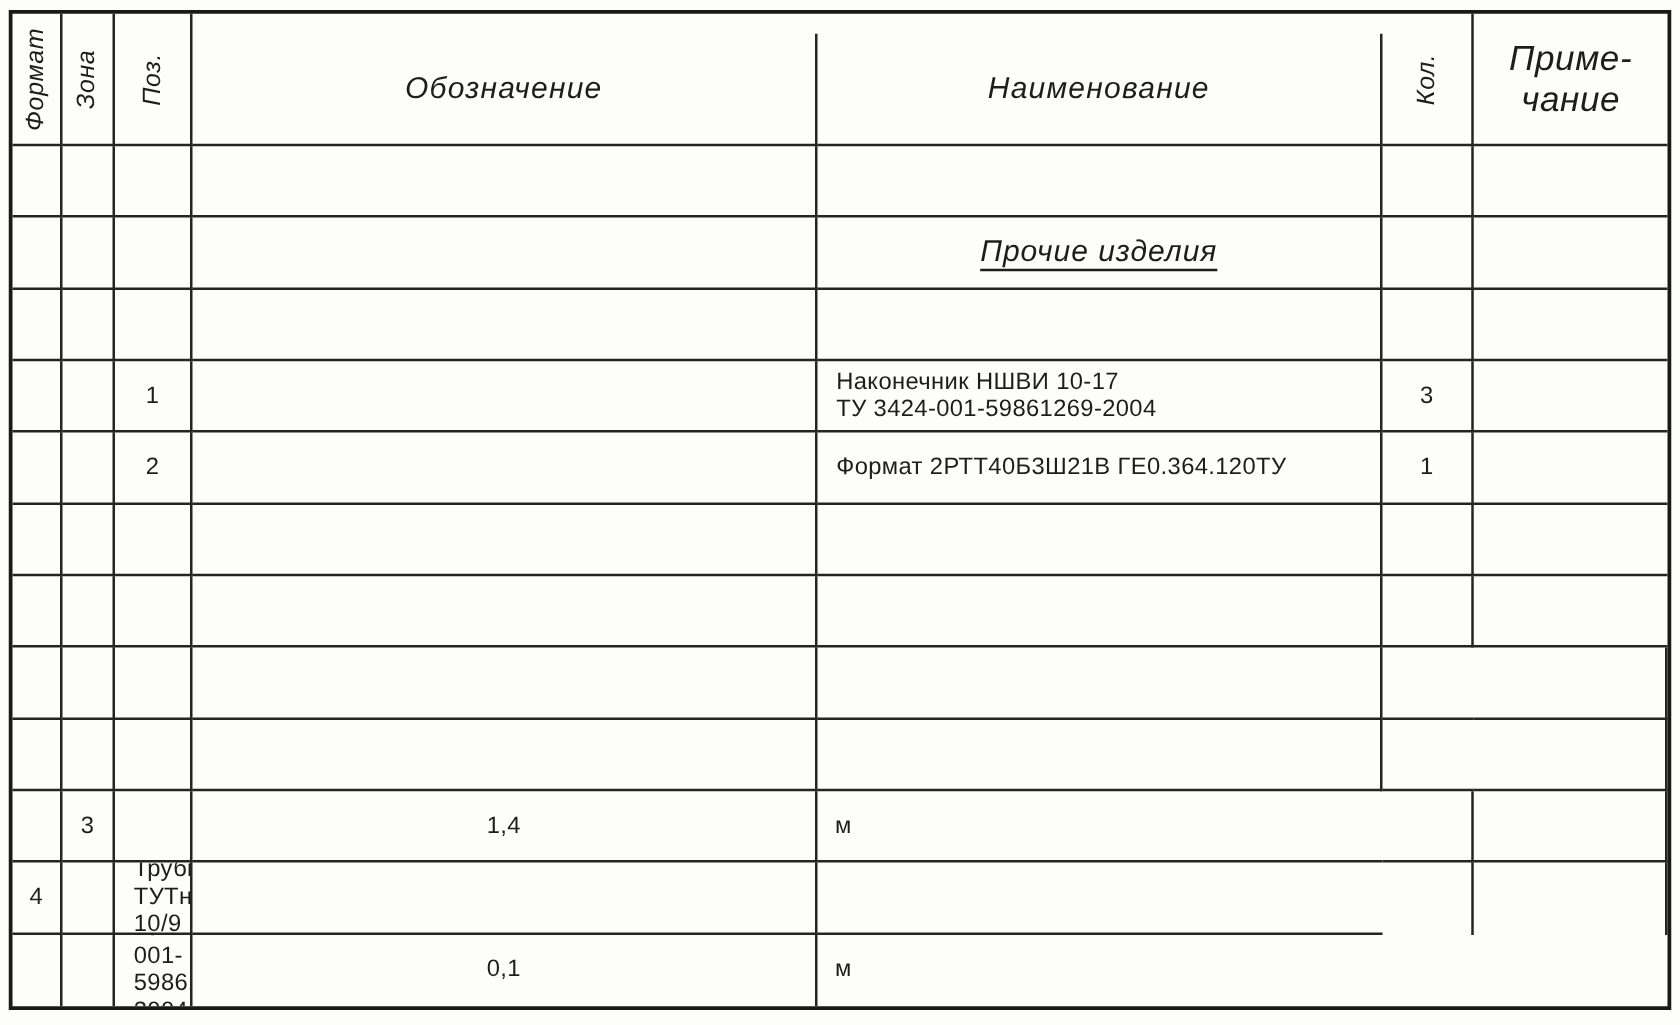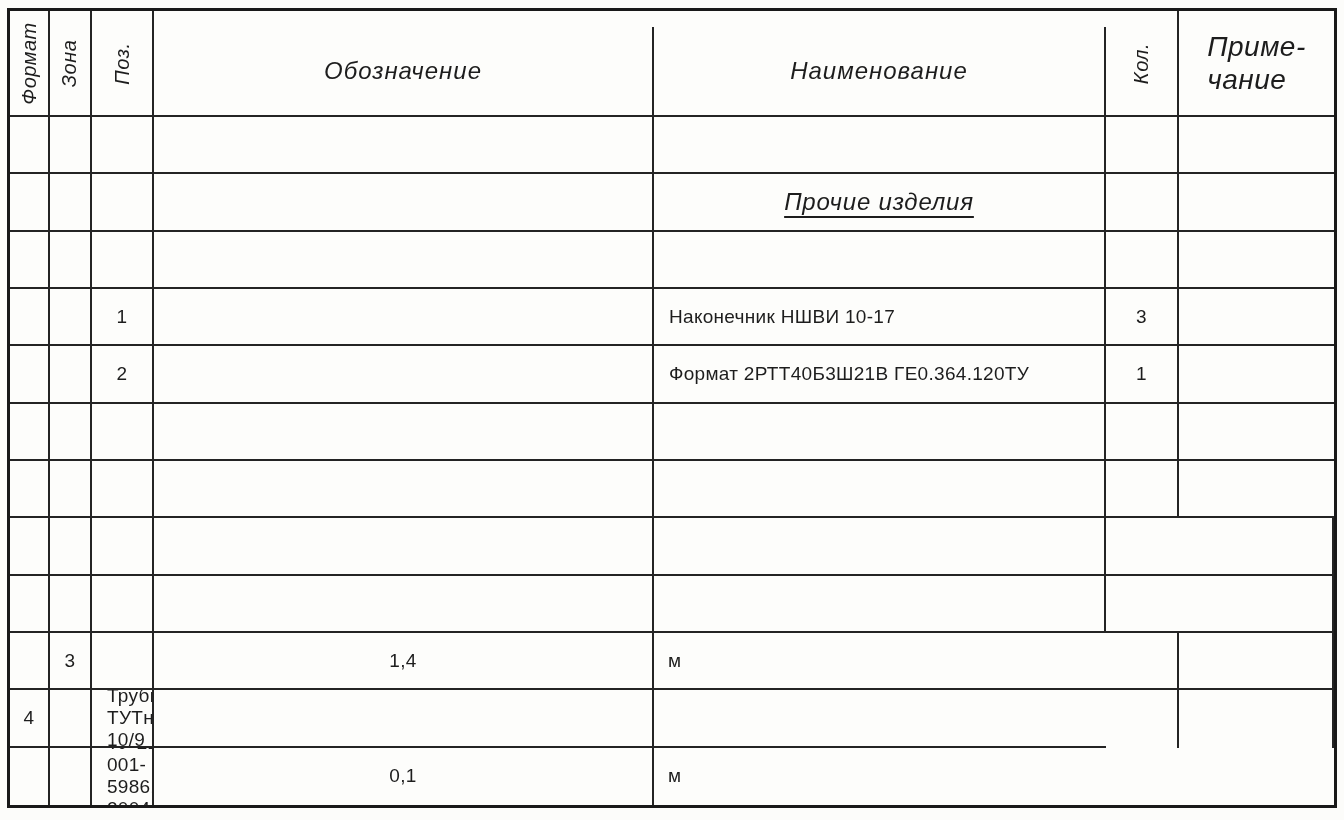--- a/index.html
+++ b/index.html
@@ -41,21 +41,21 @@
   .hc.big { font-size: 24px; letter-spacing: 1px; margin-top: 16px; }
   .vert span {
     transform: rotate(-90deg);
     white-space: nowrap;
     font-style: italic;
     font-size: 20px;
     letter-spacing: 0.5px;
   }
   .note-h {
     white-space: pre-line;
-    text-align: left;
+    text-align: center;
     font-size: 28px;
     line-height: 33px;
     letter-spacing: 0.5px;
   }
 
   
   .pos, .qty { font-size: 19px; letter-spacing: 0.3px; }
   .name {
     flex-direction: column;
     align-items: flex-start;
@@ -131,20 +131,21 @@
     <div class="c name"></div>
     <div class="c qty"></div>
     <div class="c note last"></div>
 
     <div class="c"></div>
     <div class="c"></div>
     <div class="c pos">1</div>
     <div class="c"></div>
     <div class="c name">
       <div class="nl">Наконечник НШВИ 10-17</div>
+      <div class="nl">ТУ 3424-001-59861269-2004</div>
     </div>
     <div class="c qty">3</div>
     <div class="c note last"></div>
 
     <div class="c"></div>
     <div class="c"></div>
     <div class="c pos">2</div>
     <div class="c"></div>
     <div class="c name">
       <div class="nl">Формат 2РТТ40Б3Ш21В ГЕ0.364.120ТУ</div>

